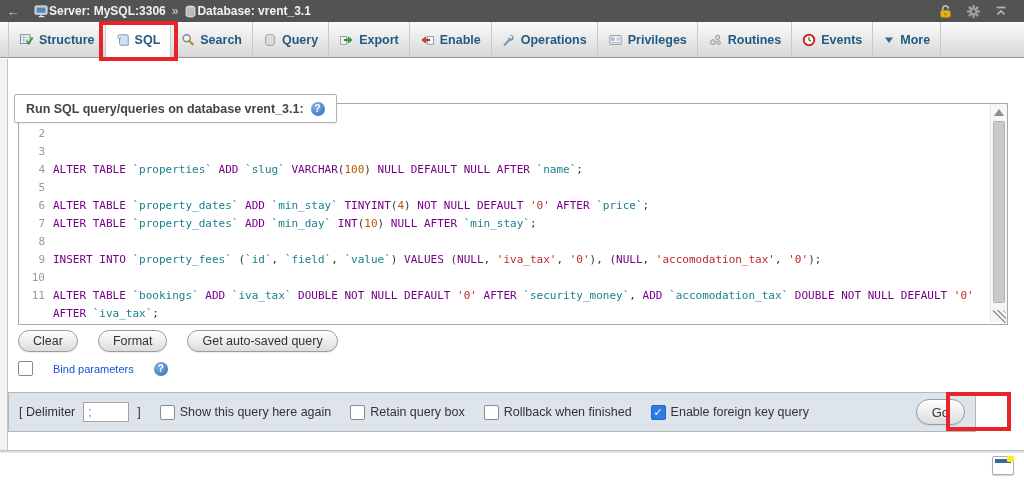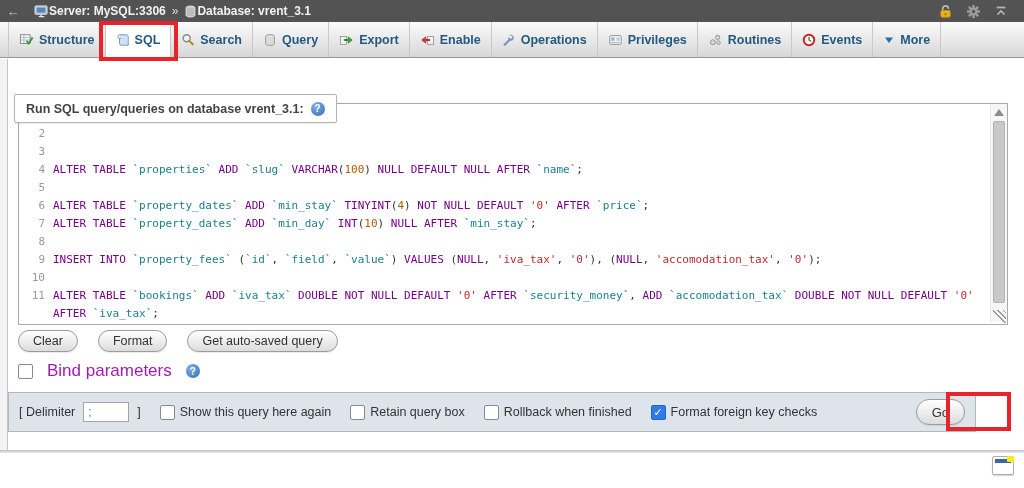--- a/index.html
+++ b/index.html
@@ -76,21 +76,21 @@
       linear-gradient(45deg, transparent 65%, #999 65%, #999 72%, transparent 72%),
       linear-gradient(45deg, transparent 85%, #999 85%, #999 92%, transparent 92%);
   }
   
   .btn-row{position:absolute;left:18px;top:330px;display:flex;gap:20px;}
   .pill{
     height:22px;display:inline-flex;align-items:center;padding:0 14px;cursor:pointer;
     background:linear-gradient(#ffffff,#dcdcdc);border:1px solid #9c9c9c;border-radius:12px;
     font-size:12.5px;color:#333;box-shadow:0 1px 1px rgba(0,0,0,.08);
   }
-  .bind-row{position:absolute;left:18px;top:361px;display:flex;align-items:center;gap:14px;font-size:17px;color:#a21caf;cursor:pointer;}
+  .bind-row{position:absolute;left:18px;top:361px;display:flex;align-items:center;gap:20px;font-size:11px;color:#1d4ed8;cursor:pointer;}
   .cb{width:13px;height:13px;flex:none;background:#fff;border:1px solid #8a8a8a;border-radius:2px;display:inline-flex;align-items:center;justify-content:center;}
   .cb.checked{background:#2f7ae5;border-color:#2465c7;color:#fff;font-size:11px;line-height:11px;}
   .cb.checked::before{content:"\2713";}
   
   .footer{
     position:absolute;left:8px;top:392px;width:968px;height:40px;box-sizing:border-box;
     background:#dde4eb;border:1px solid #b7b7b7;
     display:flex;align-items:center;padding:0 10px;font-size:12.5px;color:#333;
   }
   .delim-input{
@@ -357,21 +357,21 @@
       <span class="opt">
         <span class="cb"></span>
         <span>Retain query box</span>
       </span>
       <span class="opt">
         <span class="cb"></span>
         <span>Rollback when finished</span>
       </span>
       <span class="opt">
         <span class="cb checked"></span>
-        <span>Format foreign key checks</span>
+        <span>Enable foreign key query</span>
       </span>
     </span>
   <button class="pill go-btn">Go</button>
 </div>
 
 <div class="annot" id="annot-sql" style="left: 98.5781px; top: 21px; width: 79.7031px; height: 40px;"></div>
 <div class="annot" id="annot-go" style="left: 945.656px; top: 391.5px; width: 65.3438px; height: 39px;"></div>
 
 <div class="frame-bottom"></div>
 <span class="console-icon">

